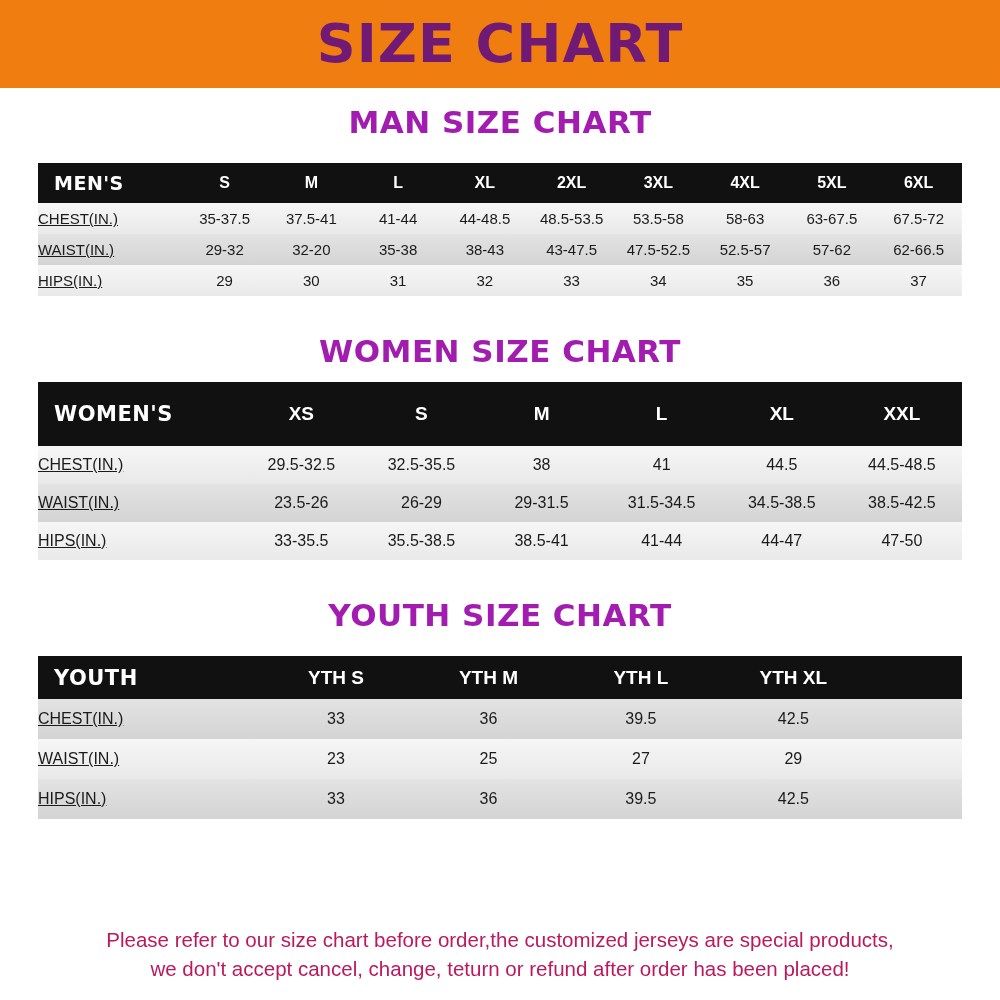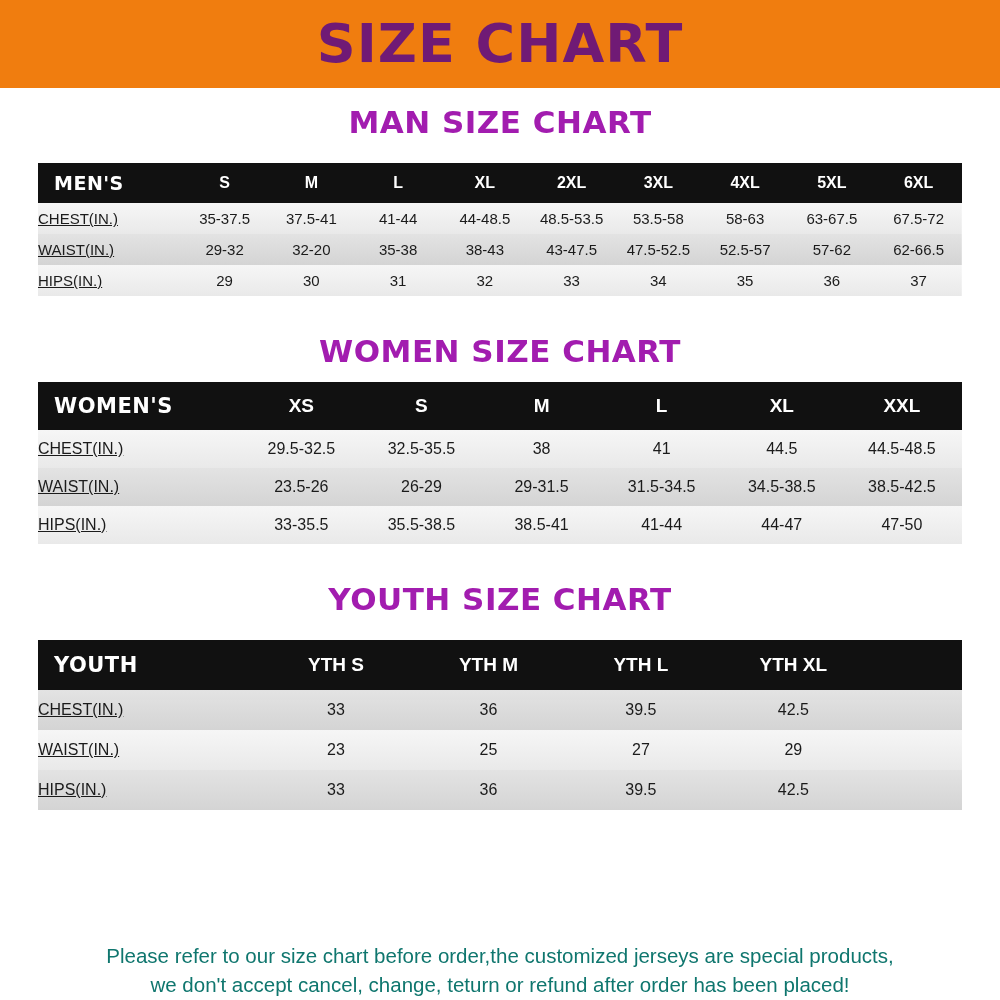--- a/index.html
+++ b/index.html
@@ -99,32 +99,32 @@
     text-decoration: underline;
   }
   .row-light {
     background: linear-gradient(to bottom, #f6f6f6, #e9e9e9);
   }
   .row-dark {
     background: linear-gradient(to bottom, #e3e3e3, #d4d4d4);
   }
   
   .tbl-women .body-row td { height: 38px; font-size: 16px; }
-  .tbl-women .hdr-row th { height: 48px; font-size: 19px; margin-left: 26px; }
+  .tbl-women .hdr-row th { height: 64px; font-size: 19px; margin-left: 26px; }
   .tbl-women .hdr-row th.corner { font-size: 21px; }
   .tbl-youth .body-row td { height: 40px; font-size: 16px; }
-  .tbl-youth .hdr-row th { height: 50px; font-size: 19px; }
+  .tbl-youth .hdr-row th { height: 43px; font-size: 19px; }
   .tbl-youth .hdr-row th.corner { font-size: 21px; }
 
   
   .footer-note {
     margin-top: auto;
-    padding: 14px 18px 0 18px;
-    text-align: center;
-    color: #0f766e;
+    padding: 14px 18px 16px 18px;
+    text-align: center;
+    color: #be185d;
     font-size: 20.5px;
     line-height: 1.45;
     font-family: "Liberation Sans", sans-serif;
   }
   .footer-note div { white-space: nowrap; }
 </style>
 </head>
 <body>
 
 <div class="page">

